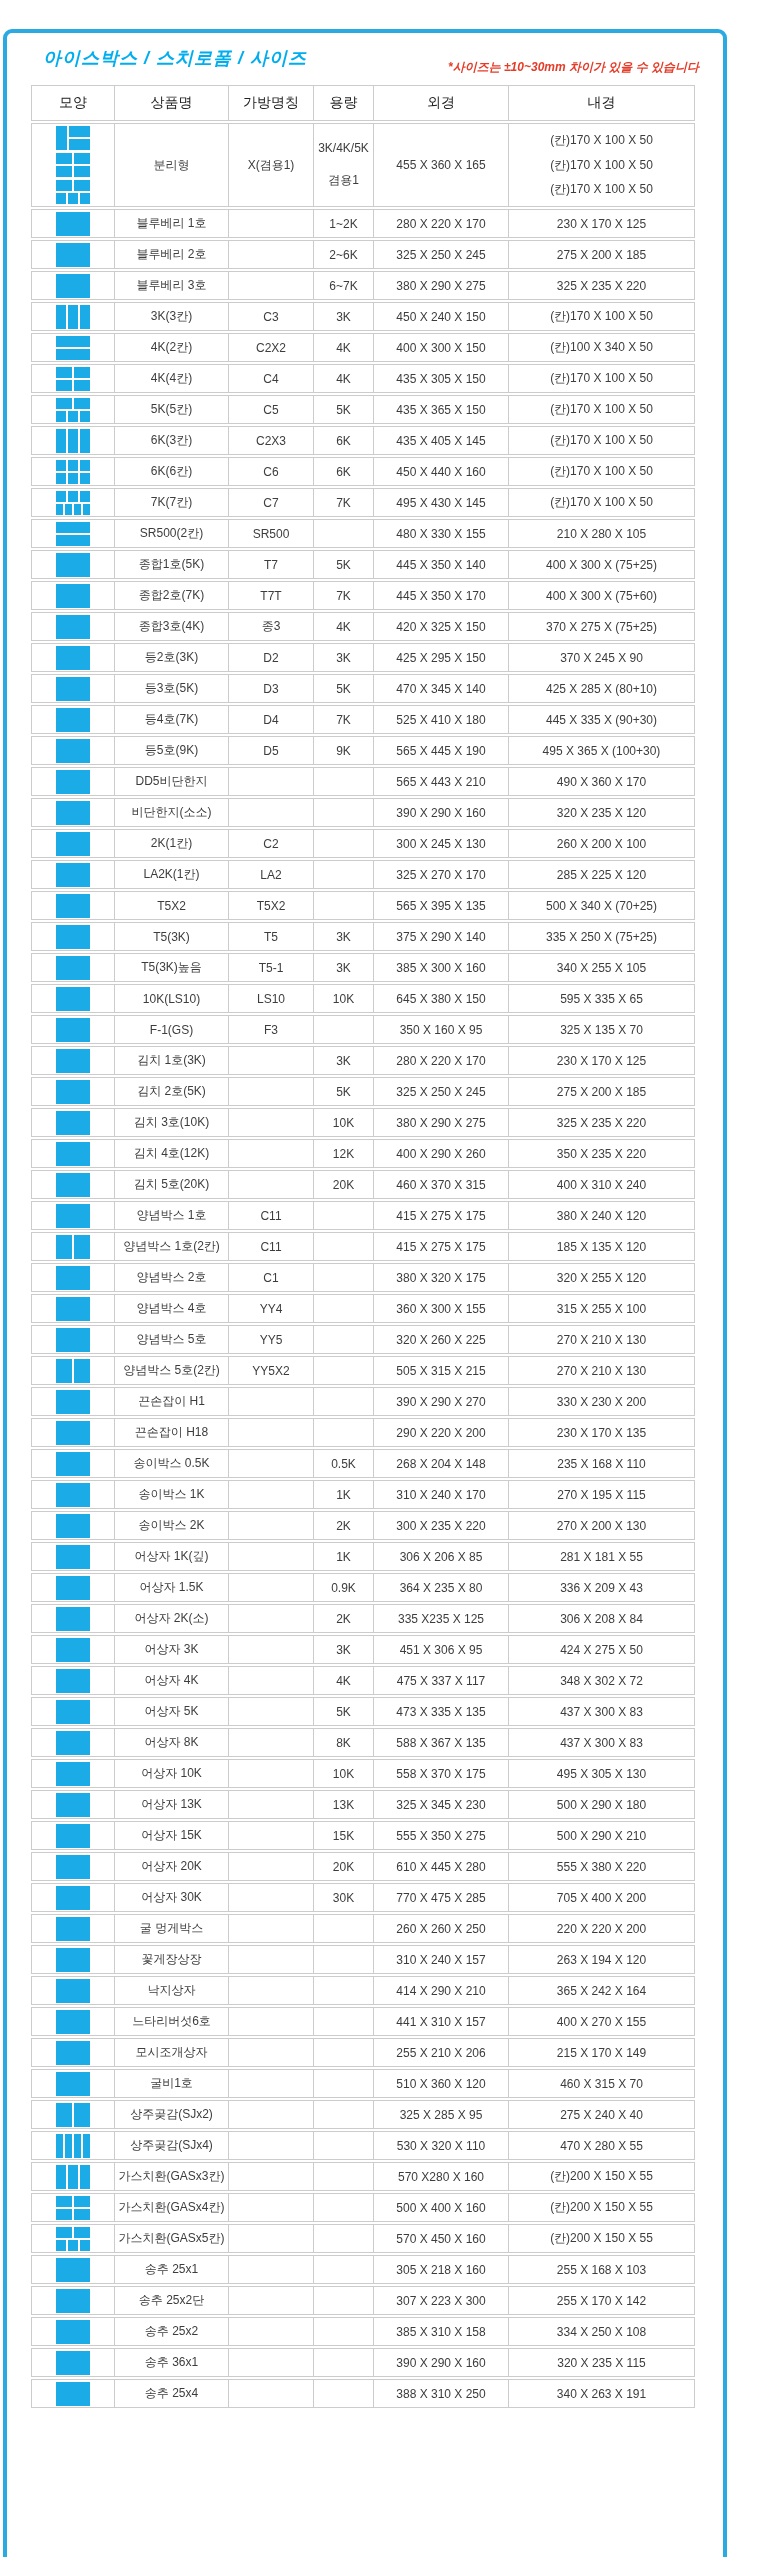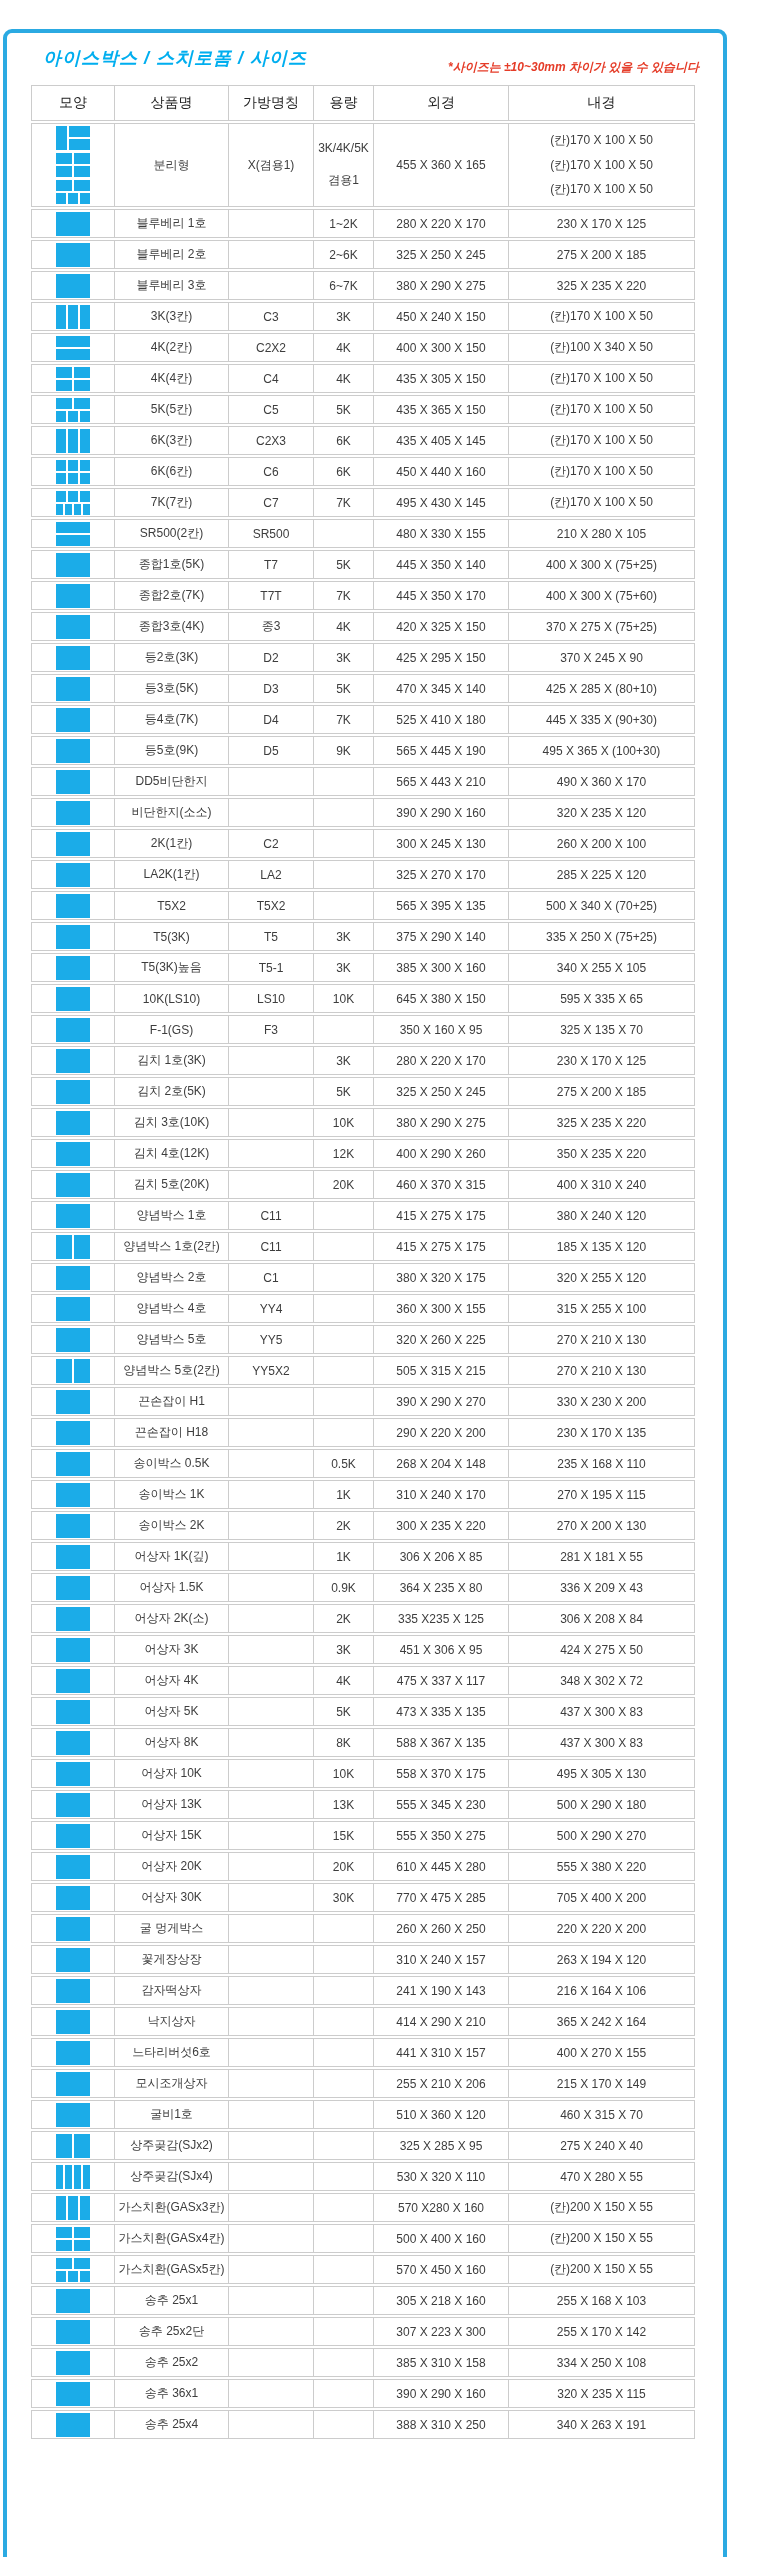--- a/index.html
+++ b/index.html
@@ -1408,21 +1408,21 @@
             </div>
           </div>
           <div class="cell co1">
             <span class="line">어상자 13K</span>
           </div>
           <div class="cell co2"></div>
           <div class="cell co3">
             <span class="line">13K</span>
           </div>
           <div class="cell co4">
-            <span class="line">555 X 345 X 230</span>
+            <span class="line">325 X 345 X 230</span>
           </div>
           <div class="cell co5">
             <span class="line">500 X 290 X 180</span>
           </div>
         </div>
         <div class="trow">
           <div class="cell co0">
             <div class="shapes">
               <div class="shape">
                 <div class="srow">
@@ -1435,21 +1435,21 @@
             <span class="line">어상자 15K</span>
           </div>
           <div class="cell co2"></div>
           <div class="cell co3">
             <span class="line">15K</span>
           </div>
           <div class="cell co4">
             <span class="line">555 X 350 X 275</span>
           </div>
           <div class="cell co5">
-            <span class="line">500 X 290 X 270</span>
+            <span class="line">500 X 290 X 210</span>
           </div>
         </div>
         <div class="trow">
           <div class="cell co0">
             <div class="shapes">
               <div class="shape">
                 <div class="srow">
                   <div class="c"></div>
                 </div>
               </div>
@@ -1528,42 +1528,20 @@
           <div class="cell co1">
             <span class="line">꽃게장상장</span>
           </div>
           <div class="cell co2"></div>
           <div class="cell co3"></div>
           <div class="cell co4">
             <span class="line">310 X 240 X 157</span>
           </div>
           <div class="cell co5">
             <span class="line">263 X 194 X 120</span>
-          </div>
-        </div>
-        <div class="trow">
-          <div class="cell co0">
-            <div class="shapes">
-              <div class="shape">
-                <div class="srow">
-                  <div class="c"></div>
-                </div>
-              </div>
-            </div>
-          </div>
-          <div class="cell co1">
-            <span class="line">감자떡상자</span>
-          </div>
-          <div class="cell co2"></div>
-          <div class="cell co3"></div>
-          <div class="cell co4">
-            <span class="line">241 X 190 X 143</span>
-          </div>
-          <div class="cell co5">
-            <span class="line">216 X 164 X 106</span>
           </div>
         </div>
         <div class="trow">
           <div class="cell co0">
             <div class="shapes">
               <div class="shape">
                 <div class="srow">
                   <div class="c"></div>
                 </div>
               </div>

